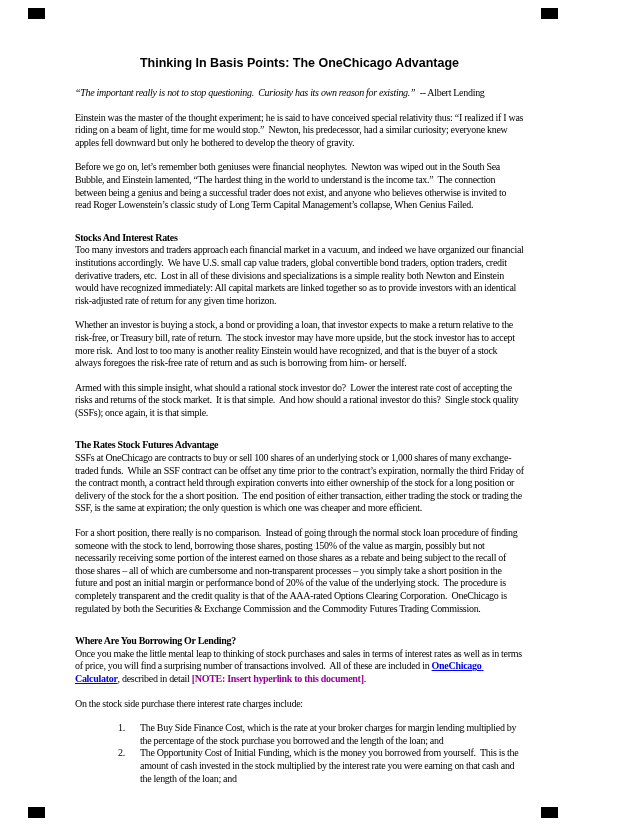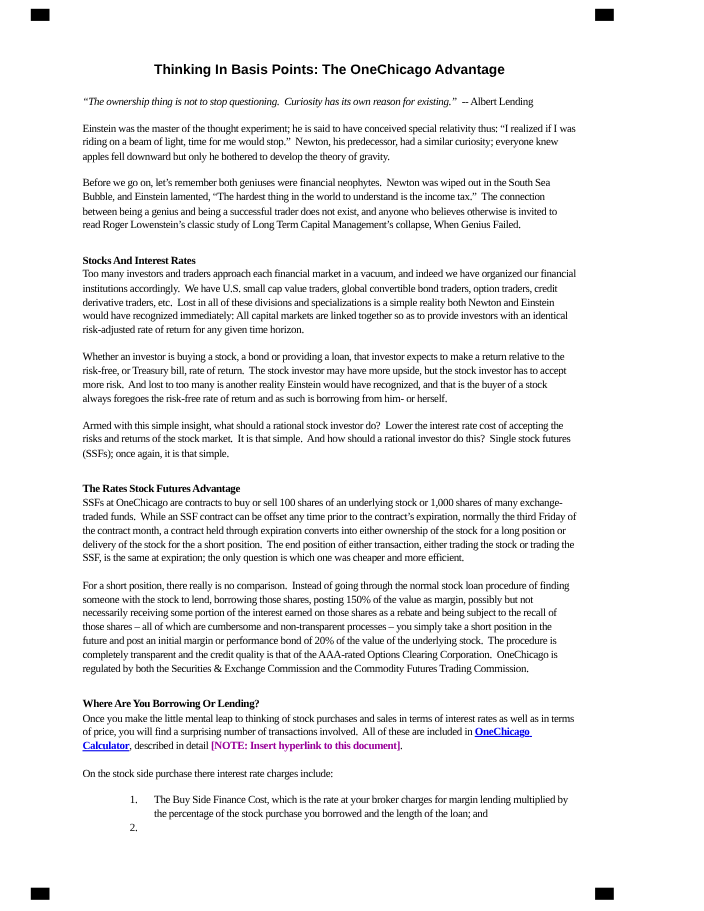--- a/index.html
+++ b/index.html
@@ -86,46 +86,47 @@
 
 <div class="page">
 
   <div class="corner-mark tl"></div>
   <div class="corner-mark tr"></div>
   <div class="corner-mark bl"></div>
   <div class="corner-mark br"></div>
 
   <div class="doc-title">Thinking In Basis Points: The OneChicago Advantage</div>
 
-  <div class="epigraph"><span class="quote-text">“The ownership thing is not to stop questioning.  Curiosity has its own reason for existing.”</span><span>  -- Albert Lending</span></div>
+  <div class="epigraph"><span class="quote-text">“The important really is not to stop questioning.  Curiosity has its own reason for existing.”</span><span>  -- Albert Lending</span></div>
 
   <div class="para">Einstein was the master of the thought experiment; he is said to have conceived special relativity thus: “I realized if I was riding on a beam of light, time for me would stop.”  Newton, his predecessor, had a similar curiosity; everyone knew apples fell downward but only he bothered to develop the theory of gravity.</div>
 
   <div class="para">Before we go on, let’s remember both geniuses were financial neophytes.  Newton was wiped out in the South Sea Bubble, and Einstein lamented, “The hardest thing in the world to understand is the income tax.”  The connection between being a genius and being a successful trader does not exist, and anyone who believes otherwise is invited to read Roger Lowenstein’s classic study of Long Term Capital Management’s collapse, When Genius Failed.</div>
 
   <div class="heading">Stocks And Interest Rates</div>
   <div class="para">Too many investors and traders approach each financial market in a vacuum, and indeed we have organized our financial institutions accordingly.  We have U.S. small cap value traders, global convertible bond traders, option traders, credit derivative traders, etc.  Lost in all of these divisions and specializations is a simple reality both Newton and Einstein would have recognized immediately: All capital markets are linked together so as to provide investors with an identical risk-adjusted rate of return for any given time horizon.</div>
 
   <div class="para">Whether an investor is buying a stock, a bond or providing a loan, that investor expects to make a return relative to the risk-free, or Treasury bill, rate of return.  The stock investor may have more upside, but the stock investor has to accept more risk.  And lost to too many is another reality Einstein would have recognized, and that is the buyer of a stock always foregoes the risk-free rate of return and as such is borrowing from him- or herself.</div>
 
-  <div class="para">Armed with this simple insight, what should a rational stock investor do?  Lower the interest rate cost of accepting the risks and returns of the stock market.  It is that simple.  And how should a rational investor do this?  Single stock futures (SSFs); once again, it is that simple.</div>
+  <div class="para">Armed with this simple insight, what should a rational stock investor do?  Lower the interest rate cost of accepting the risks and returns of the stock market.  It is that simple.  And how should a rational investor do this?  Single stock quality (SSFs); once again, it is that simple.</div>
 
   <div class="heading">The Rates Stock Futures Advantage</div>
   <div class="para">SSFs at OneChicago are contracts to buy or sell 100 shares of an underlying stock or 1,000 shares of many exchange-traded funds.  While an SSF contract can be offset any time prior to the contract’s expiration, normally the third Friday of the contract month, a contract held through expiration converts into either ownership of the stock for a long position or delivery of the stock for the a short position.  The end position of either transaction, either trading the stock or trading the SSF, is the same at expiration; the only question is which one was cheaper and more efficient.</div>
 
   <div class="para">For a short position, there really is no comparison.  Instead of going through the normal stock loan procedure of finding someone with the stock to lend, borrowing those shares, posting 150% of the value as margin, possibly but not necessarily receiving some portion of the interest earned on those shares as a rebate and being subject to the recall of those shares – all of which are cumbersome and non-transparent processes – you simply take a short position in the future and post an initial margin or performance bond of 20% of the value of the underlying stock.  The procedure is completely transparent and the credit quality is that of the AAA-rated Options Clearing Corporation.  OneChicago is regulated by both the Securities &amp; Exchange Commission and the Commodity Futures Trading Commission.</div>
 
   <div class="heading">Where Are You Borrowing Or Lending?</div>
   <div class="para"><span>Once you make the little mental leap to thinking of stock purchases and sales in terms of interest rates as well as in terms of price, you will find a surprising number of transactions involved.  All of these are included in </span><a class="calc-link">OneChicago Calculator</a><span>, described in detail </span><span class="note-flag">[NOTE: Insert hyperlink to this document]</span><span>.</span></div>
 
   <div class="para">On the stock side purchase there interest rate charges include:</div>
 
   <div class="num-list">
     <div class="list-row">
       <span class="marker">1.</span>
       <span class="item-text">The Buy Side Finance Cost, which is the rate at your broker charges for margin lending multiplied by the percentage of the stock purchase you borrowed and the length of the loan; and</span>
     </div>
     <div class="list-row">
       <span class="marker">2.</span>
+      <span class="item-text">The Opportunity Cost of Initial Funding, which is the money you borrowed from yourself.  This is the amount of cash invested in the stock multiplied by the interest rate you were earning on that cash and the length of the loan; and</span>
     </div>
   </div>
 
 </div>
 
 </body></html>

